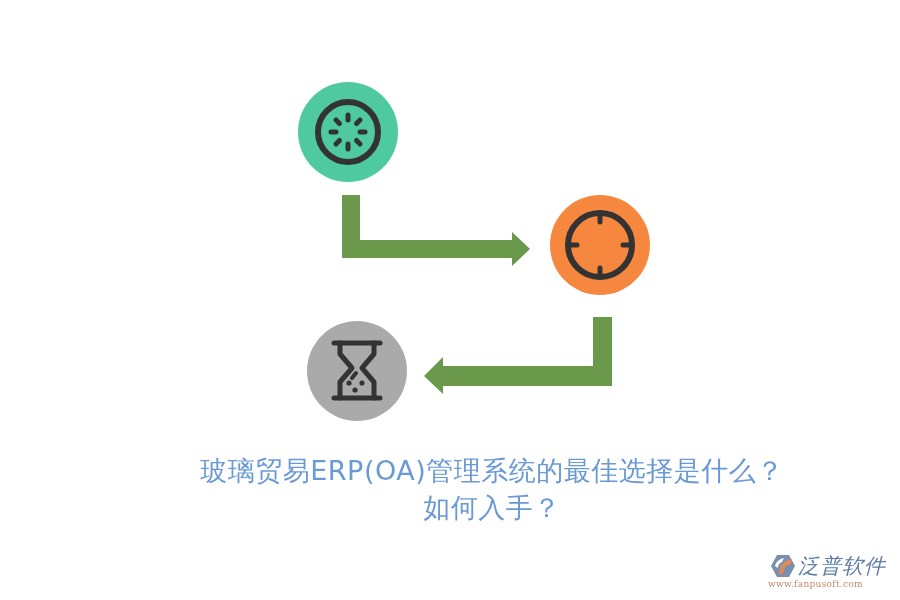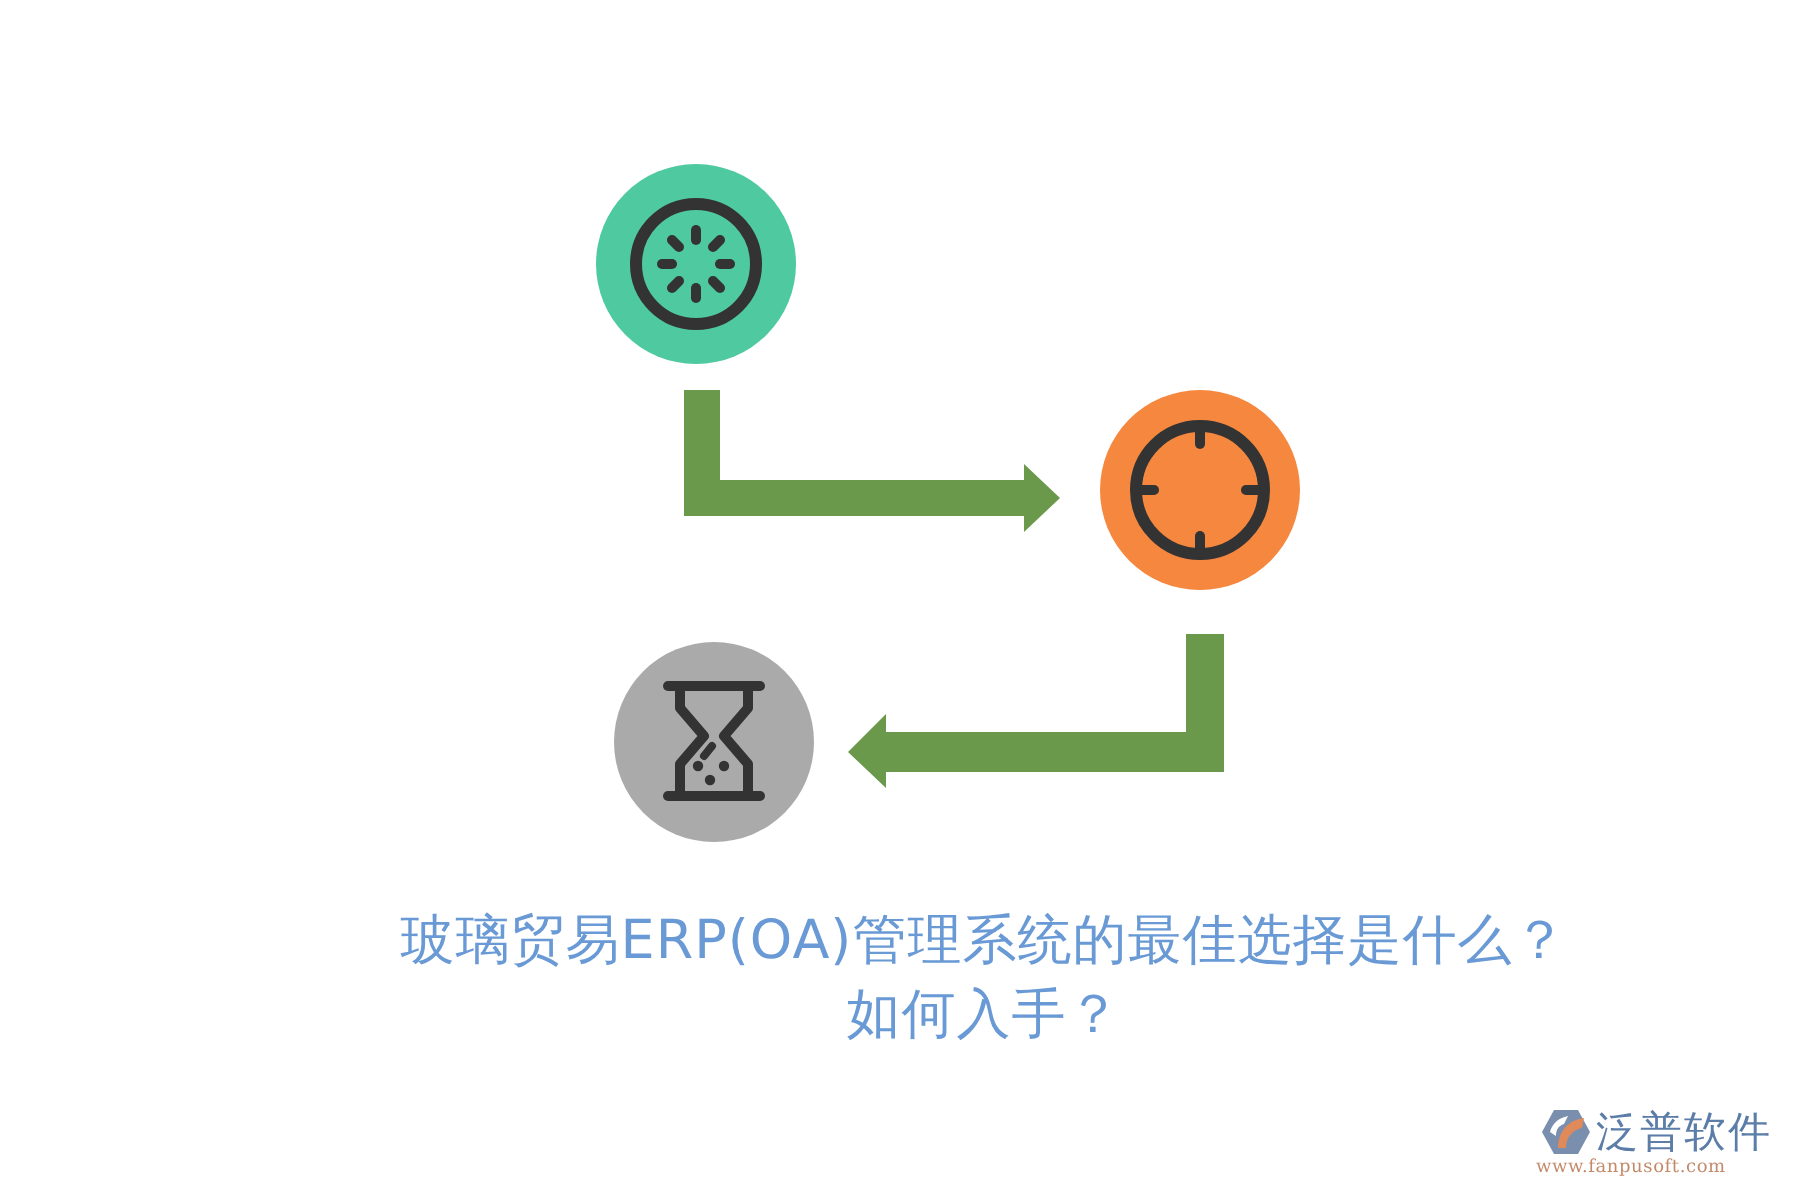--- a/index.html
+++ b/index.html
@@ -1,20 +1,20 @@
 <!DOCTYPE html>
 <html><head>
 <meta charset="utf-8">
 <style>
   html, body { margin: 0; padding: 0; }
   body { width: 900px; height: 600px; background: #ffffff; position: relative; overflow: hidden; font-family: "DejaVu Sans", sans-serif; }
   .diagram-svg { position: absolute; left: 0; top: 0; }
   .title { position: absolute; left: 0; width: 900px; text-align: center; color: #6a9ad6; font-size: 27px; line-height: 37px; top: 452px; letter-spacing: 0.5px; padding-left: 42px; }
   .logo { position: absolute; left: 768px; top: 552px; width: 128px; height: 40px; }
-  .logo-name { position: absolute; left: 30px; top: 0; font-size: 21px; color: #5b7da8; letter-spacing: 1px; white-space: nowrap; }
+  .logo-name { position: absolute; left: 30px; top: 0; font-size: 21px; color: #5b7da8; letter-spacing: 1px; white-space: nowrap; font-style: italic; }
   .logo-url { position: absolute; left: 0; top: 27px; font-family: "DejaVu Serif", serif; font-size: 9px; color: #c28a6a; white-space: nowrap; letter-spacing: 0.3px; text-align: center; }
   .logo-mark { position: absolute; left: 2px; top: 2px; }
 </style>
 </head>
 <body>
 
 <svg class="diagram-svg" width="900" height="600" viewBox="0 0 900 600">
 
   <path d="M342,195 L360,195 L360,240 L512,240 L512,232 L530,249 L512,266 L512,258 L342,258 Z" fill="#6a994b"></path>
 

